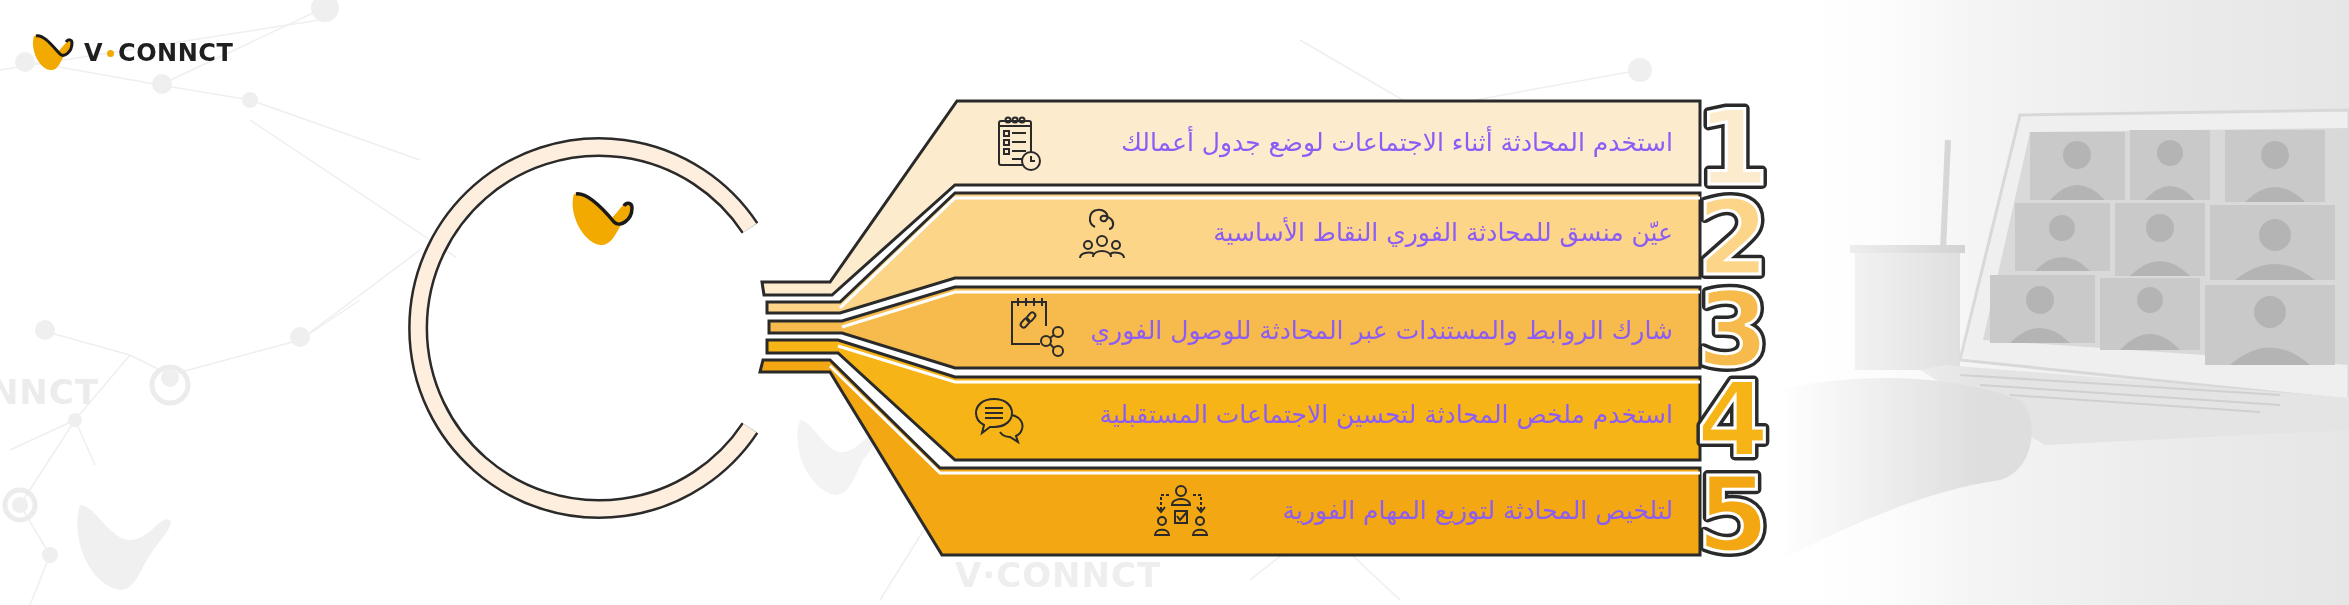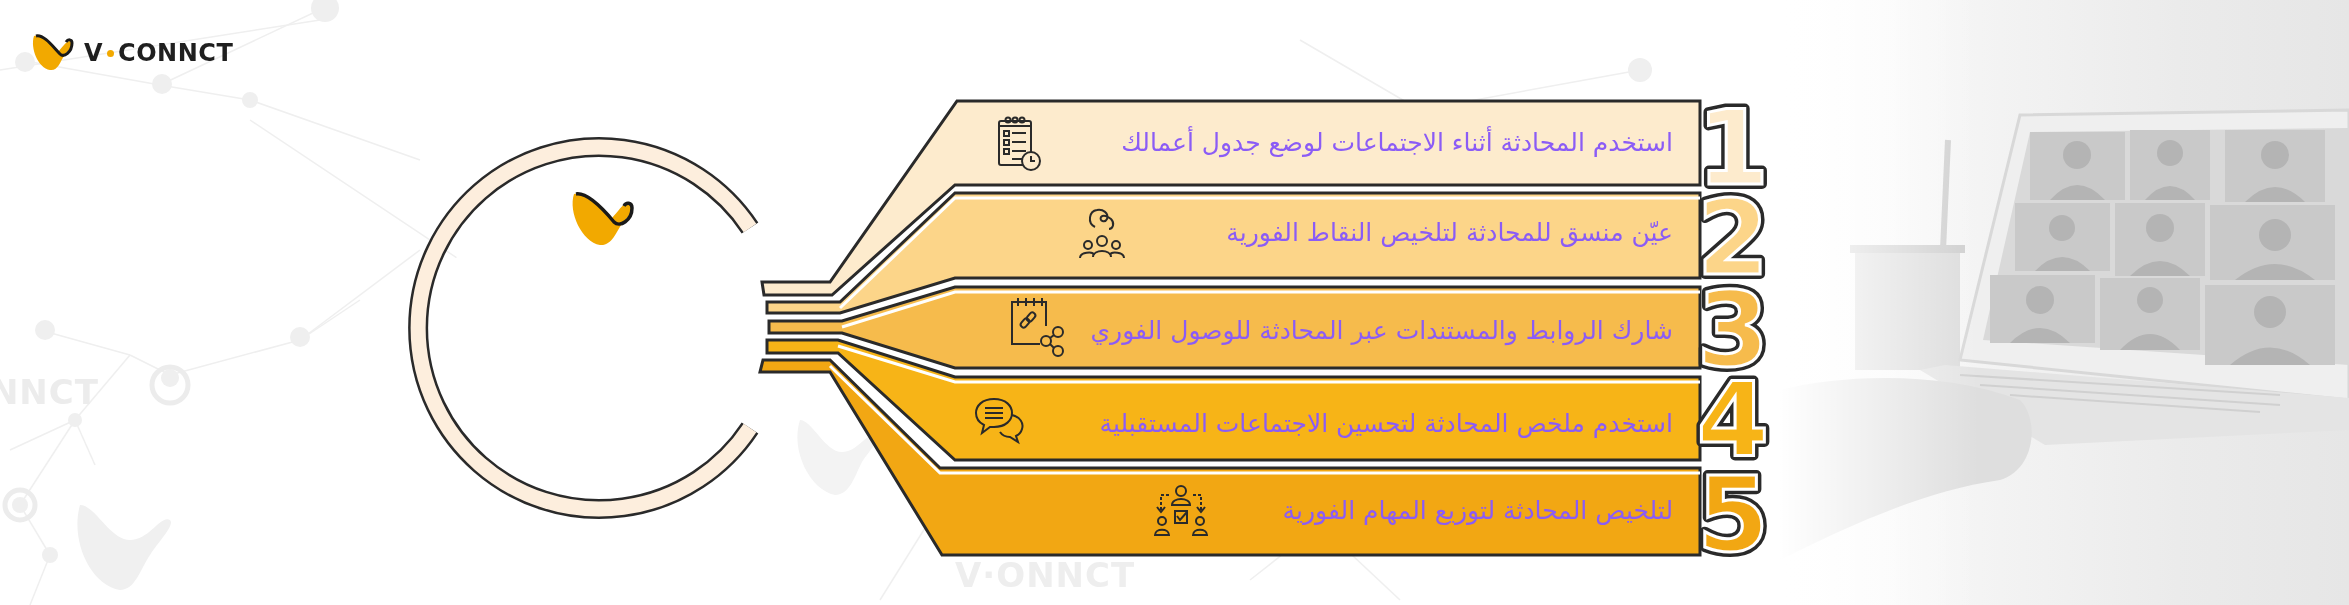--- a/index.html
+++ b/index.html
@@ -153,21 +153,21 @@
       <line x1="180" y1="375" x2="500" y2="395"></line>
       <line x1="200" y1="385" x2="500" y2="405"></line>
       <line x1="230" y1="395" x2="480" y2="412"></line>
     </g>
 
     <path d="M0 390 C 60 375, 160 370, 240 400 C 260 420, 255 470, 220 480 C 150 490, 80 520, 0 560 Z" fill="#dedede"></path>
     <rect x="0" y="0" width="569" height="605" fill="url(#fadeL)"></rect>
   </svg>
 
   <div class="wm-text wm-left">ONNCT</div>
-  <div class="wm-text wm-bottom">V·ONNCT</div>
+  <div class="wm-text wm-bottom">V·CONNCT</div>
 
   <div class="logo">
     <svg width="50" height="46" viewBox="0 0 50 46">
       <path d="M6 6 C 2 18, 10 38, 22 40 C 30 41, 32 32, 36 26 C 40 20, 46 16, 44 12 C 40 8, 34 18, 30 22 C 26 18, 16 4, 6 6 Z" fill="#f2a900"></path>
       <path d="M8 6 C 16 4, 26 18, 32 24 C 36 28, 44 22, 44 13 C 44 9, 40 9, 38 12" fill="none" stroke="#1a1a1a" stroke-width="3"></path>
     </svg>
     <div class="logo-text">
       <span>V</span>
       <span class="logo-dot"></span>
       <span>CONNCT</span>
@@ -218,23 +218,23 @@
       <text x="1733" y="184" id="num1w">1</text>
       <text x="1733" y="274" id="num2w">2</text>
       <text x="1733" y="366" id="num3w">3</text>
       <text x="1733" y="456" id="num4w">4</text>
       <text x="1733" y="551" id="num5w">5</text>
     </g>
   </svg>
 
 
   <div class="row-text" style="right: 676px; top: 128px;">استخدم المحادثة أثناء الاجتماعات لوضع جدول أعمالك</div>
-  <div class="row-text" style="right: 676px; top: 218px;">عيّن منسق للمحادثة لتلخيص النقاط الفورية</div>
+  <div class="row-text" style="right: 676px; top: 218px;">عيّن منسق للمحادثة الفوري النقاط الأساسية</div>
   <div class="row-text" style="right: 676px; top: 316px;">شارك الروابط والمستندات عبر المحادثة للوصول الفوري</div>
-  <div class="row-text" style="right: 676px; top: 400px; margin-top: 9px;">استخدم ملخص المحادثة لتحسين الاجتماعات المستقبلية</div>
+  <div class="row-text" style="right: 676px; top: 400px;">استخدم ملخص المحادثة لتحسين الاجتماعات المستقبلية</div>
   <div class="row-text" style="right: 676px; top: 496px;">لتلخيص المحادثة لتوزيع المهام الفورية</div>
 
   <svg class="row-icon" style="left: 996px; top: 115px;" width="48" height="60" viewBox="0 0 48 60" fill="none" stroke="#2a2a2a" stroke-width="2">
     <rect x="3" y="6" width="32" height="44" rx="2"></rect>
     <circle cx="12" cy="5" r="2.5"></circle>
       <circle cx="19" cy="5" r="2.5"></circle>
       <circle cx="26" cy="5" r="2.5"></circle>
     <line x1="3" y1="11" x2="35" y2="11"></line>
     <rect x="8" y="16" width="5" height="5"></rect>
       <line x1="16" y1="18" x2="30" y2="18"></line>

